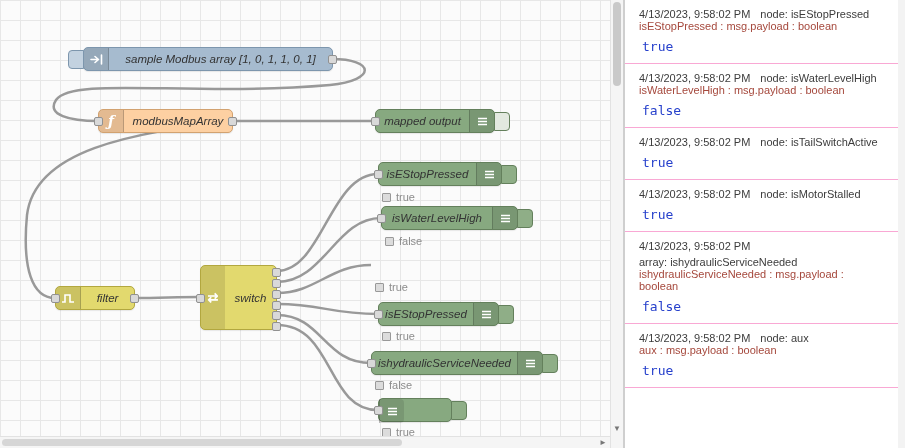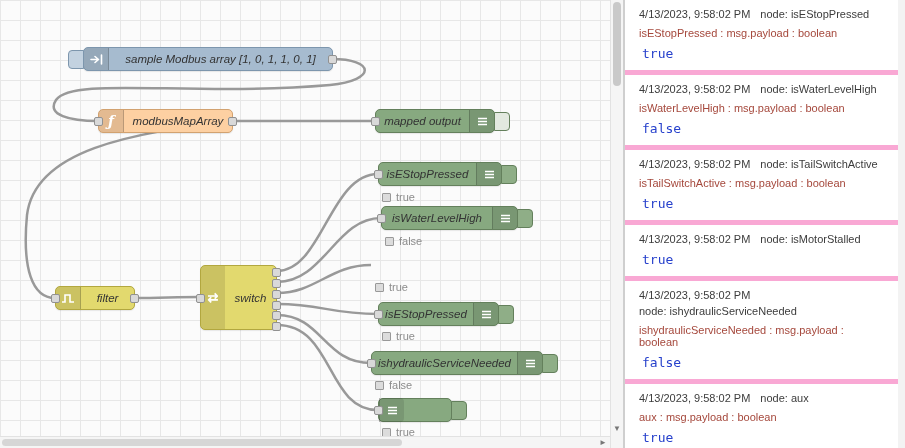--- a/index.html
+++ b/index.html
@@ -23,21 +23,21 @@
   
   .node{
     position:absolute;height:24px;border-radius:5px;
     display:flex;align-items:center;box-sizing:border-box;
     font-size:11.5px;font-style:italic;color:#333;
     box-shadow:0 1px 1px rgba(0,0,0,0.08);
   }
   .node .node-label{flex:1;text-align:center;white-space:nowrap;overflow:hidden;padding:0 4px;}
   .node.inject{background:#a6bbcf;border:1px solid #7d96ad;}
   .node.func{background:#fdd0a2;border:1px solid #d2a270;}
-  .node.debug{background:#87a980;border:1px solid #64805c;justify-content:center;}
+  .node.debug{background:#87a980;border:1px solid #64805c;}
   .node.yellow{background:#e2d96e;border:1px solid #b2a73f;}
 
   .icon-region{
     width:24px;align-self:stretch;display:flex;align-items:center;justify-content:center;
     background:rgba(0,0,0,0.10);flex:0 0 24px;
   }
   .icon-region.left{border-right:1px solid rgba(0,0,0,0.18);border-radius:4px 0 0 4px;}
   .icon-region.right{border-left:1px solid rgba(0,0,0,0.18);border-radius:0 4px 4px 0;}
 
   .fn-glyph{font-family:"DejaVu Serif", serif;font-style:italic;font-weight:bold;color:#fff;font-size:14px;line-height:1;}
@@ -76,23 +76,23 @@
   .scroll-btn{position:absolute;display:flex;align-items:center;justify-content:center;color:#777;font-size:8px;line-height:1;font-style:normal;}
   .vscroll .scroll-btn{left:0;bottom:13px;width:12px;height:13px;}
   .hscroll{position:absolute;left:0;top:436px;width:610px;height:12px;background:#f5f5f5;border-top:1px solid #e2e2e2;box-sizing:border-box;}
   .hscroll-thumb{position:absolute;left:2px;top:2px;width:400px;height:7px;background:#d6d6d6;border-radius:4px;}
   .hscroll .scroll-btn{right:1px;top:0;width:12px;height:11px;}
   .divider{position:absolute;left:623px;top:0;width:2px;height:448px;background:#cfcfcf;}
 
   
   .sidebar{position:absolute;left:625px;top:0;width:280px;height:448px;background:#fff;overflow:hidden;}
   .sidebar-scrollbar{position:absolute;right:0;top:0;width:7px;height:448px;background:#f3f3f3;}
-  .msg{padding:8px 19px 9px 14px;border-bottom:5px solid #f9a8d4;}
+  .msg{padding:8px 19px 9px 14px;border-bottom:1px solid #f9a8d4;}
   .msg-meta{display:flex;flex-wrap:wrap;column-gap:10px;row-gap:4px;font-size:11px;color:#3c3c3c;}
-  .msg-path{margin-top:7px;font-size:11px;color:#a5483c;}
+  .msg-path{font-size:11px;color:#a5483c;}
   .msg-value{margin-top:7px;padding-left:3px;font-family:"DejaVu Sans Mono", monospace;font-size:13px;color:#2741cc;}
 </style>
 </head>
 <body>
 
 <div class="app">
 
   <div class="canvas">
 
     <svg class="wires" width="610" height="448" viewBox="0 0 610 448">
@@ -274,36 +274,35 @@
       </div>
       <div class="msg-path">isWaterLevelHigh : msg.payload : boolean</div>
       <div class="msg-value">false</div>
     </div>
 
     <div class="msg">
       <div class="msg-meta">
         <span>4/13/2023, 9:58:02 PM</span>
         <span>node: isTailSwitchActive</span>
       </div>
-      <div class="msg-path">isTailSwitchActive : msg.payload : boolean</div>
       <div class="msg-value">true</div>
     </div>
 
     <div class="msg">
       <div class="msg-meta">
         <span>4/13/2023, 9:58:02 PM</span>
         <span>node: isMotorStalled</span>
       </div>
       <div class="msg-value">true</div>
     </div>
 
     <div class="msg">
       <div class="msg-meta">
         <span>4/13/2023, 9:58:02 PM</span>
-        <span>node: ishydraulicServiceNeeded</span>
+        <span>array: ishydraulicServiceNeeded</span>
       </div>
       <div class="msg-path">ishydraulicServiceNeeded : msg.payload : boolean</div>
       <div class="msg-value">false</div>
     </div>
 
     <div class="msg">
       <div class="msg-meta">
         <span>4/13/2023, 9:58:02 PM</span>
         <span>node: aux</span>
       </div>

